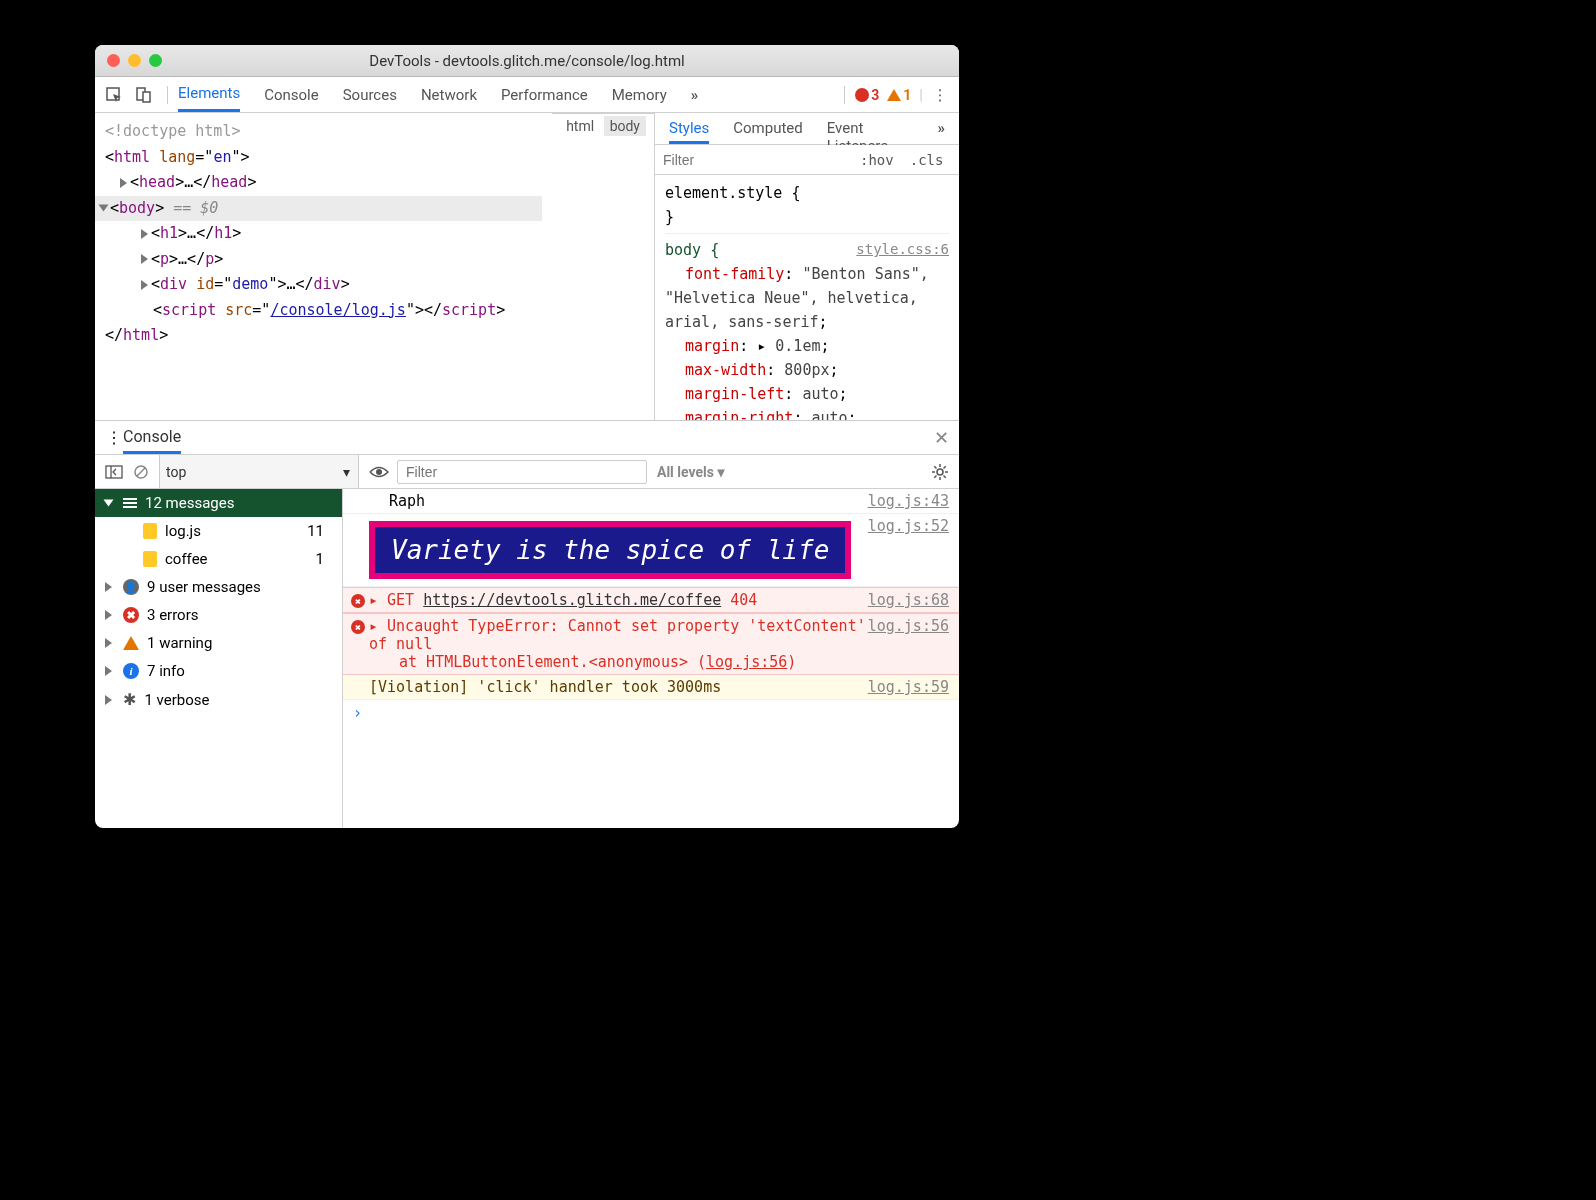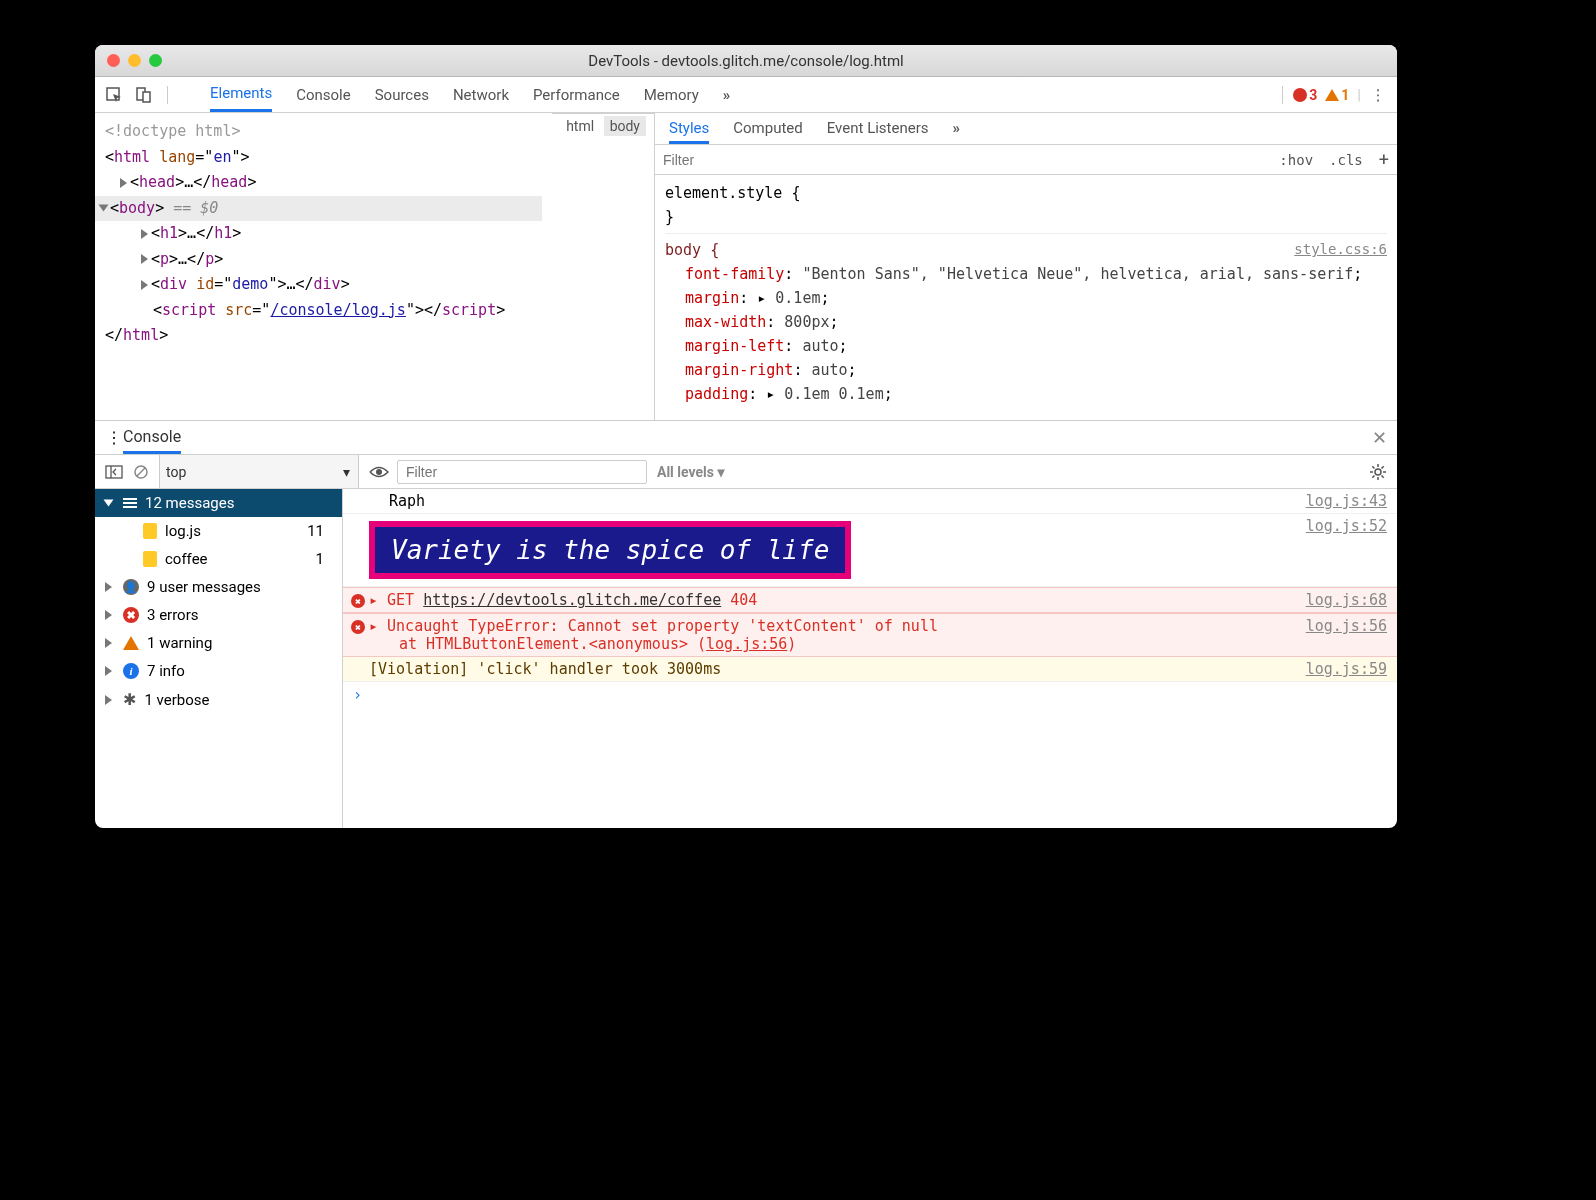--- a/index.html
+++ b/index.html
@@ -1,28 +1,28 @@
 <!DOCTYPE html>
 <html><head>
 <meta charset="utf-8">
 <style>
 * { margin:0; padding:0; box-sizing:border-box; }
 body { background:#000; font-family:-apple-system,BlinkMacSystemFont,"Segoe UI",Roboto,sans-serif; width:1596px; height:1200px; position:relative; }
 .mono { font-family:Menlo,Monaco,Consolas,monospace; }
-.window { position:absolute; left:95px; top:45px; width:1302px; height:783px; background:#fff; border-radius:8px; box-shadow:0 10px 40px rgba(0,0,0,.5); overflow:hidden; display:flex; flex-direction:column; }
+.window { position:absolute; left:95px; top:45px; width:864px; height:783px; background:#fff; border-radius:8px; box-shadow:0 10px 40px rgba(0,0,0,.5); overflow:hidden; display:flex; flex-direction:column; }
 .titlebar { height:32px; background:linear-gradient(#e8e8e8,#d8d8d8); border-bottom:1px solid #b8b8b8; display:flex; align-items:center; position:relative; }
 .traffic { display:flex; gap:8px; margin-left:12px; }
 .traffic span { width:13px; height:13px; border-radius:50%; }
 .tc { background:#ff5f56; } .ty { background:#ffbd2e; } .tg { background:#27c93f; }
 .title { position:absolute; width:100%; text-align:center; font-size:15px; color:#333; }
 .toolbar { height:36px; border-bottom:1px solid #d0d0d0; display:flex; align-items:center; padding:0 10px; font-size:15px; }
 .tb-icons { display:flex; gap:12px; color:#555; padding-right:14px; border-right:1px solid #ccc; margin-right:10px; }
 .tabs { display:flex; gap:24px; height:100%; align-items:center; flex:1; }
 .tab { color:#555; cursor:pointer; height:100%; display:flex; align-items:center; }
-.tab.active { color:#1a73e8; border-bottom:3px solid #1a73e8;margin-left:32px; }
+.tab.active { color:#1a73e8; border-bottom:3px solid #1a73e8; }
 .tb-right { display:flex; align-items:center; gap:8px; color:#555; padding-left:10px; border-left:1px solid #ccc; }
 .chevr { font-weight:bold; color:#555; }
 .err-badge { color:#d93025; font-size:14px; display:flex; align-items:center; gap:2px; }
 .warn-badge { color:#e37400; font-size:14px; display:flex; align-items:center; gap:2px; }
 .circle-red { width:14px; height:14px; border-radius:50%; background:#d93025; }
 .tri-yellow { width:0; height:0; border-left:7px solid transparent; border-right:7px solid transparent; border-bottom:12px solid #e37400; }
 .kebab { width:18px; text-align:center; cursor:pointer; }
 
 .main { display:flex; height:308px; border-bottom:1px solid #ccc; }
 .elements { width:560px; border-right:1px solid #d0d0d0; display:flex; flex-direction:row; }
@@ -44,42 +44,42 @@
 
 .styles { flex:1; display:flex; flex-direction:column; font-size:15px; overflow:hidden; }
 .styles-tabs { display:flex; gap:24px; padding:6px 14px 0; border-bottom:1px solid #d0d0d0; height:32px; }
 .styles-tab { color:#555; cursor:pointer; }
 .styles-tab.active { color:#1a73e8; border-bottom:3px solid #1a73e8; }
 .styles-filter { display:flex; align-items:center; border-bottom:1px solid #d0d0d0; height:30px; background:#fff; }
 .styles-filter input { border:none; flex:1; padding:4px 8px; font-size:14px; outline:none; }
 .hov-cls { font-family:Menlo,monospace; font-size:14px; color:#555; padding:0 8px; }
 .plus { font-size:18px; color:#555; padding:0 8px; }
 .rules { flex:1; padding:6px 10px; line-height:1.6; overflow:hidden; }
-.sel { color:#7f1d1d; }
+.sel { color:#14532d; }
 .prop { color:#c80000; }
 .val { color:#444; }
 .css-link { float:right; color:#888; text-decoration:underline; font-size:14px; }
 
 .drawer-header { height:34px; border-bottom:1px solid #d0d0d0; display:flex; align-items:center; padding:0 10px; }
 .drawer-tabs { display:flex; gap:18px; height:100%; align-items:center; flex:1; }
 .drawer-tab { color:#555; }
 .drawer-tab.active { color:#333; border-bottom:3px solid #1a73e8; height:100%; display:flex; align-items:center; }
 .close-x { color:#888; font-size:18px; cursor:pointer; }
 
 .console-toolbar { height:34px; border-bottom:1px solid #d0d0d0; display:flex; align-items:center; padding:0 10px; gap:10px; font-size:14px; color:#555; }
 .ctx-select { border:none; background:#f5f5f5; padding:3px 6px; font-size:14px; color:#333; width:200px; border-right:1px solid #ccc; border-left:1px solid #ccc; height:100%; display:flex; align-items:center; justify-content:space-between; padding-right:8px; }
 .eye { width:18px; color:#555; }
 .console-filter { border:1px solid #ccc; padding:3px 8px; font-size:14px; width:250px; height:24px; border-radius:2px; }
 .levels { color:#888;font-weight:bold; }
 .gear { margin-left:auto; }
 
 .console-body { display:flex; flex:1; overflow:hidden; }
 .sidebar { width:248px; border-right:1px solid #d0d0d0; font-size:15px; overflow:hidden; }
 .sb-row { display:flex; align-items:center; padding:5px 10px; gap:8px; cursor:pointer; }
-.sb-row.sel { background:#0c4a6e; color:#fff; }
+.sb-row.sel { background:#14532d; color:#fff; }
 .sb-row.sel .triangle { border-left-color:#fff; transform:rotate(90deg); }
 .sb-child { padding-left:48px; display:flex; align-items:center; gap:8px; }
 .page-icon { width:14px; height:16px; background:#ffca28; border-radius:2px; }
 .count { margin-left:auto; padding-right:8px; }
 .u-icon { width:16px; height:16px; border-radius:50%; background:#666; display:inline-flex; align-items:center; justify-content:center; color:#fff; font-size:11px; }
 .e-icon { width:16px; height:16px; border-radius:50%; background:#d93025; display:inline-flex; align-items:center; justify-content:center; color:#fff; font-size:11px; font-weight:bold; }
 .w-icon { width:0; height:0; border-left:8px solid transparent; border-right:8px solid transparent; border-bottom:14px solid #e37400; }
 .i-icon { width:16px; height:16px; border-radius:50%; background:#1a73e8; display:inline-flex; align-items:center; justify-content:center; color:#fff; font-size:11px; font-weight:bold; font-style:italic; font-family:serif; }
 .v-icon { color:#555; font-size:16px; }
 

